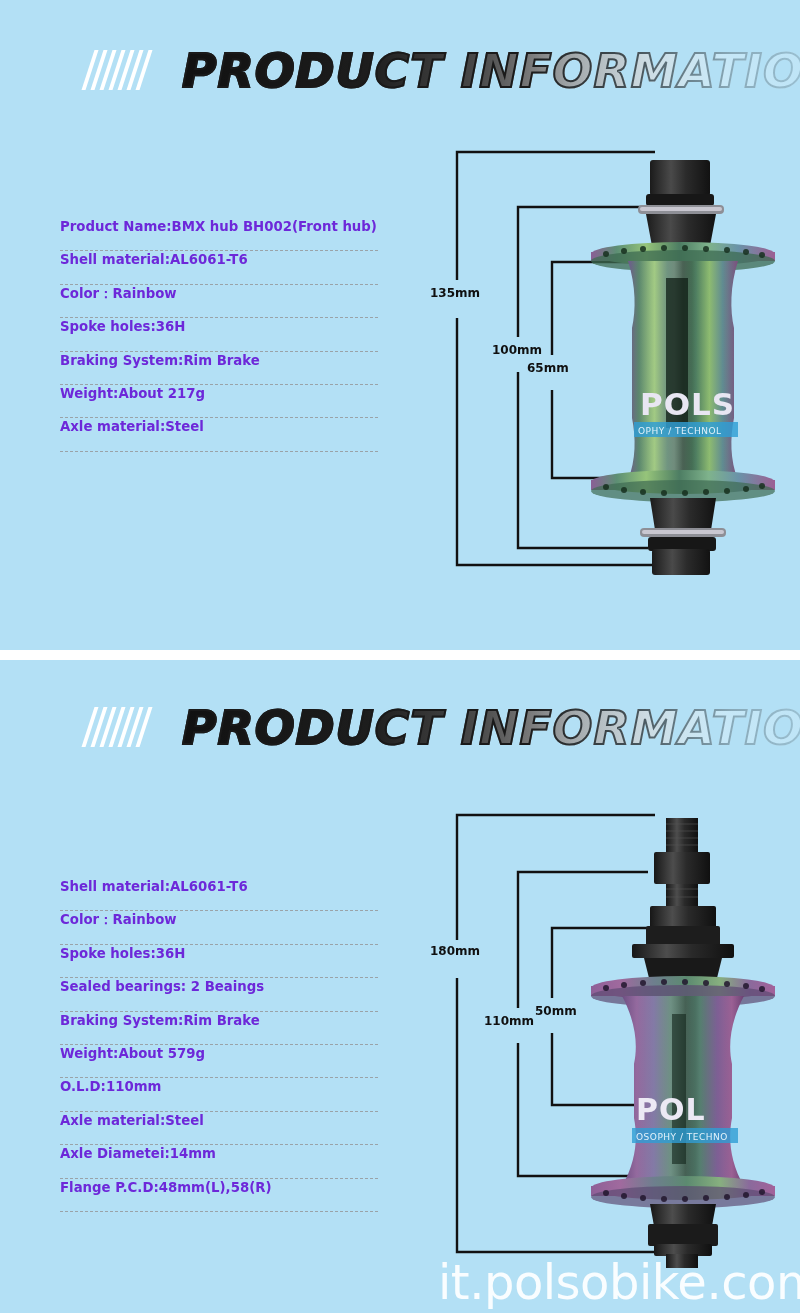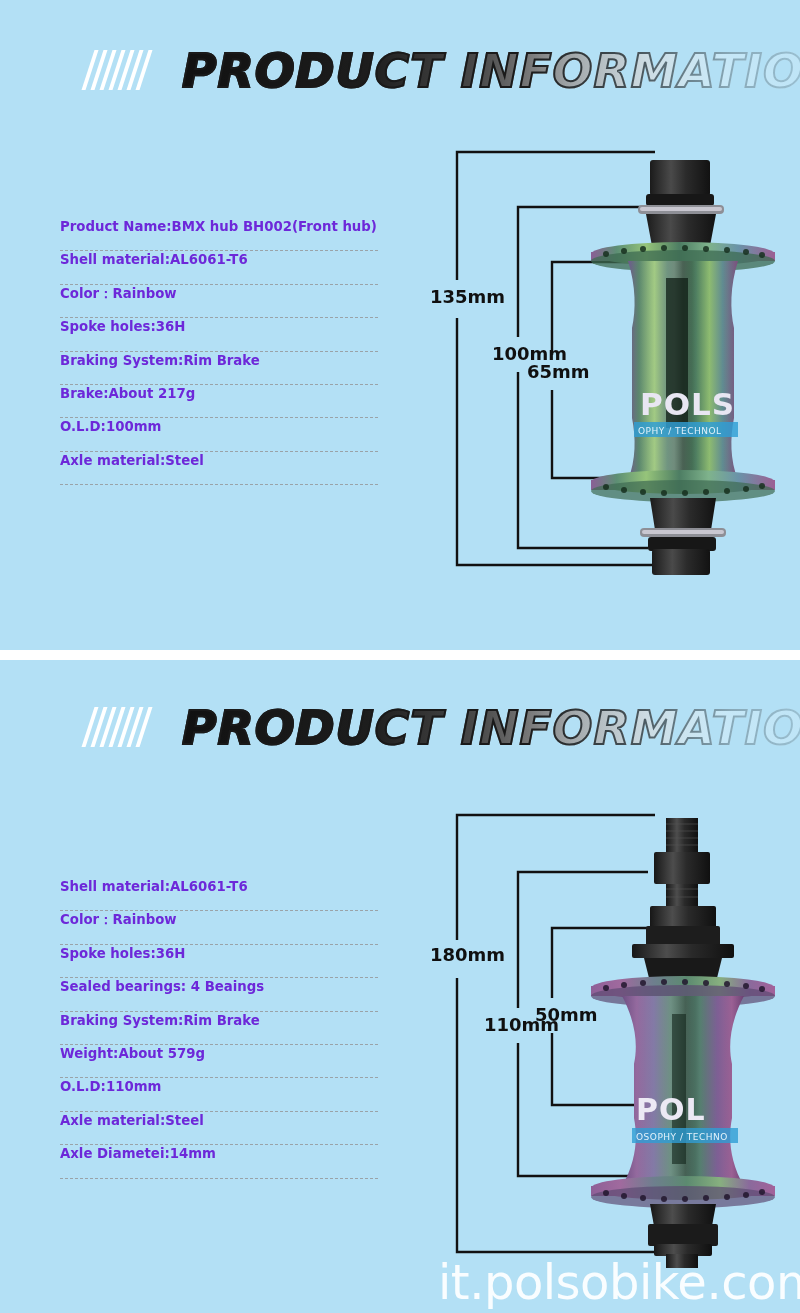--- a/index.html
+++ b/index.html
@@ -101,21 +101,21 @@
     white-space: nowrap;
     line-height: 1.35;
   }
 
   
   .dims { position: absolute; left: 0; top: 0; width: 800px; height: 100%; }
   .dims svg { position: absolute; left: 0; top: 0; }
   .dim-label {
     position: absolute;
     font-family: "DejaVu Sans", sans-serif;
-    font-size: 18px;
+    font-size: 12px;
     font-weight: 600;
     color: #101010;
     white-space: nowrap;
   }
 
   
   .hub { position: absolute; }
   #hub-front { left: 588px; top: 160px; width: 190px; height: 415px; }
   #hub-rear  { left: 588px; top: 818px; width: 190px; height: 450px; }
 
@@ -162,24 +162,21 @@
     <div class="spec-row">
         <span>Color：Rainbow</span>
       </div>
     <div class="spec-row">
         <span>Spoke holes:36H</span>
       </div>
     <div class="spec-row">
         <span>Braking System:Rim Brake</span>
       </div>
     <div class="spec-row">
-        <span>Brake:About 217g</span>
-      </div>
-    <div class="spec-row">
-        <span>O.L.D:100mm</span>
+        <span>Weight:About 217g</span>
       </div>
     <div class="spec-row">
         <span>Axle material:Steel</span>
       </div>
   </div>
 
   <div class="dims">
     <svg width="800" height="650">
       <g stroke="#111" stroke-width="2.4" fill="none">
 
@@ -311,36 +308,39 @@
     <div class="spec-row">
         <span>Shell material:AL6061-T6</span>
       </div>
     <div class="spec-row">
         <span>Color：Rainbow</span>
       </div>
     <div class="spec-row">
         <span>Spoke holes:36H</span>
       </div>
     <div class="spec-row">
-        <span>Sealed bearings: 4 Beaings</span>
+        <span>Sealed bearings: 2 Beaings</span>
       </div>
     <div class="spec-row">
         <span>Braking System:Rim Brake</span>
       </div>
     <div class="spec-row">
         <span>Weight:About 579g</span>
       </div>
     <div class="spec-row">
         <span>O.L.D:110mm</span>
       </div>
     <div class="spec-row">
         <span>Axle material:Steel</span>
       </div>
     <div class="spec-row">
         <span>Axle Diametei:14mm</span>
+      </div>
+    <div class="spec-row">
+        <span>Flange P.C.D:48mm(L),58(R)</span>
       </div>
   </div>
 
   <div class="dims">
     <svg width="800" height="653">
       <g stroke="#111" stroke-width="2.4" fill="none">
 
         <path d="M 655 155 L 457 155 L 457 280"></path>
         <path d="M 457 318 L 457 592 L 655 592"></path>
 

